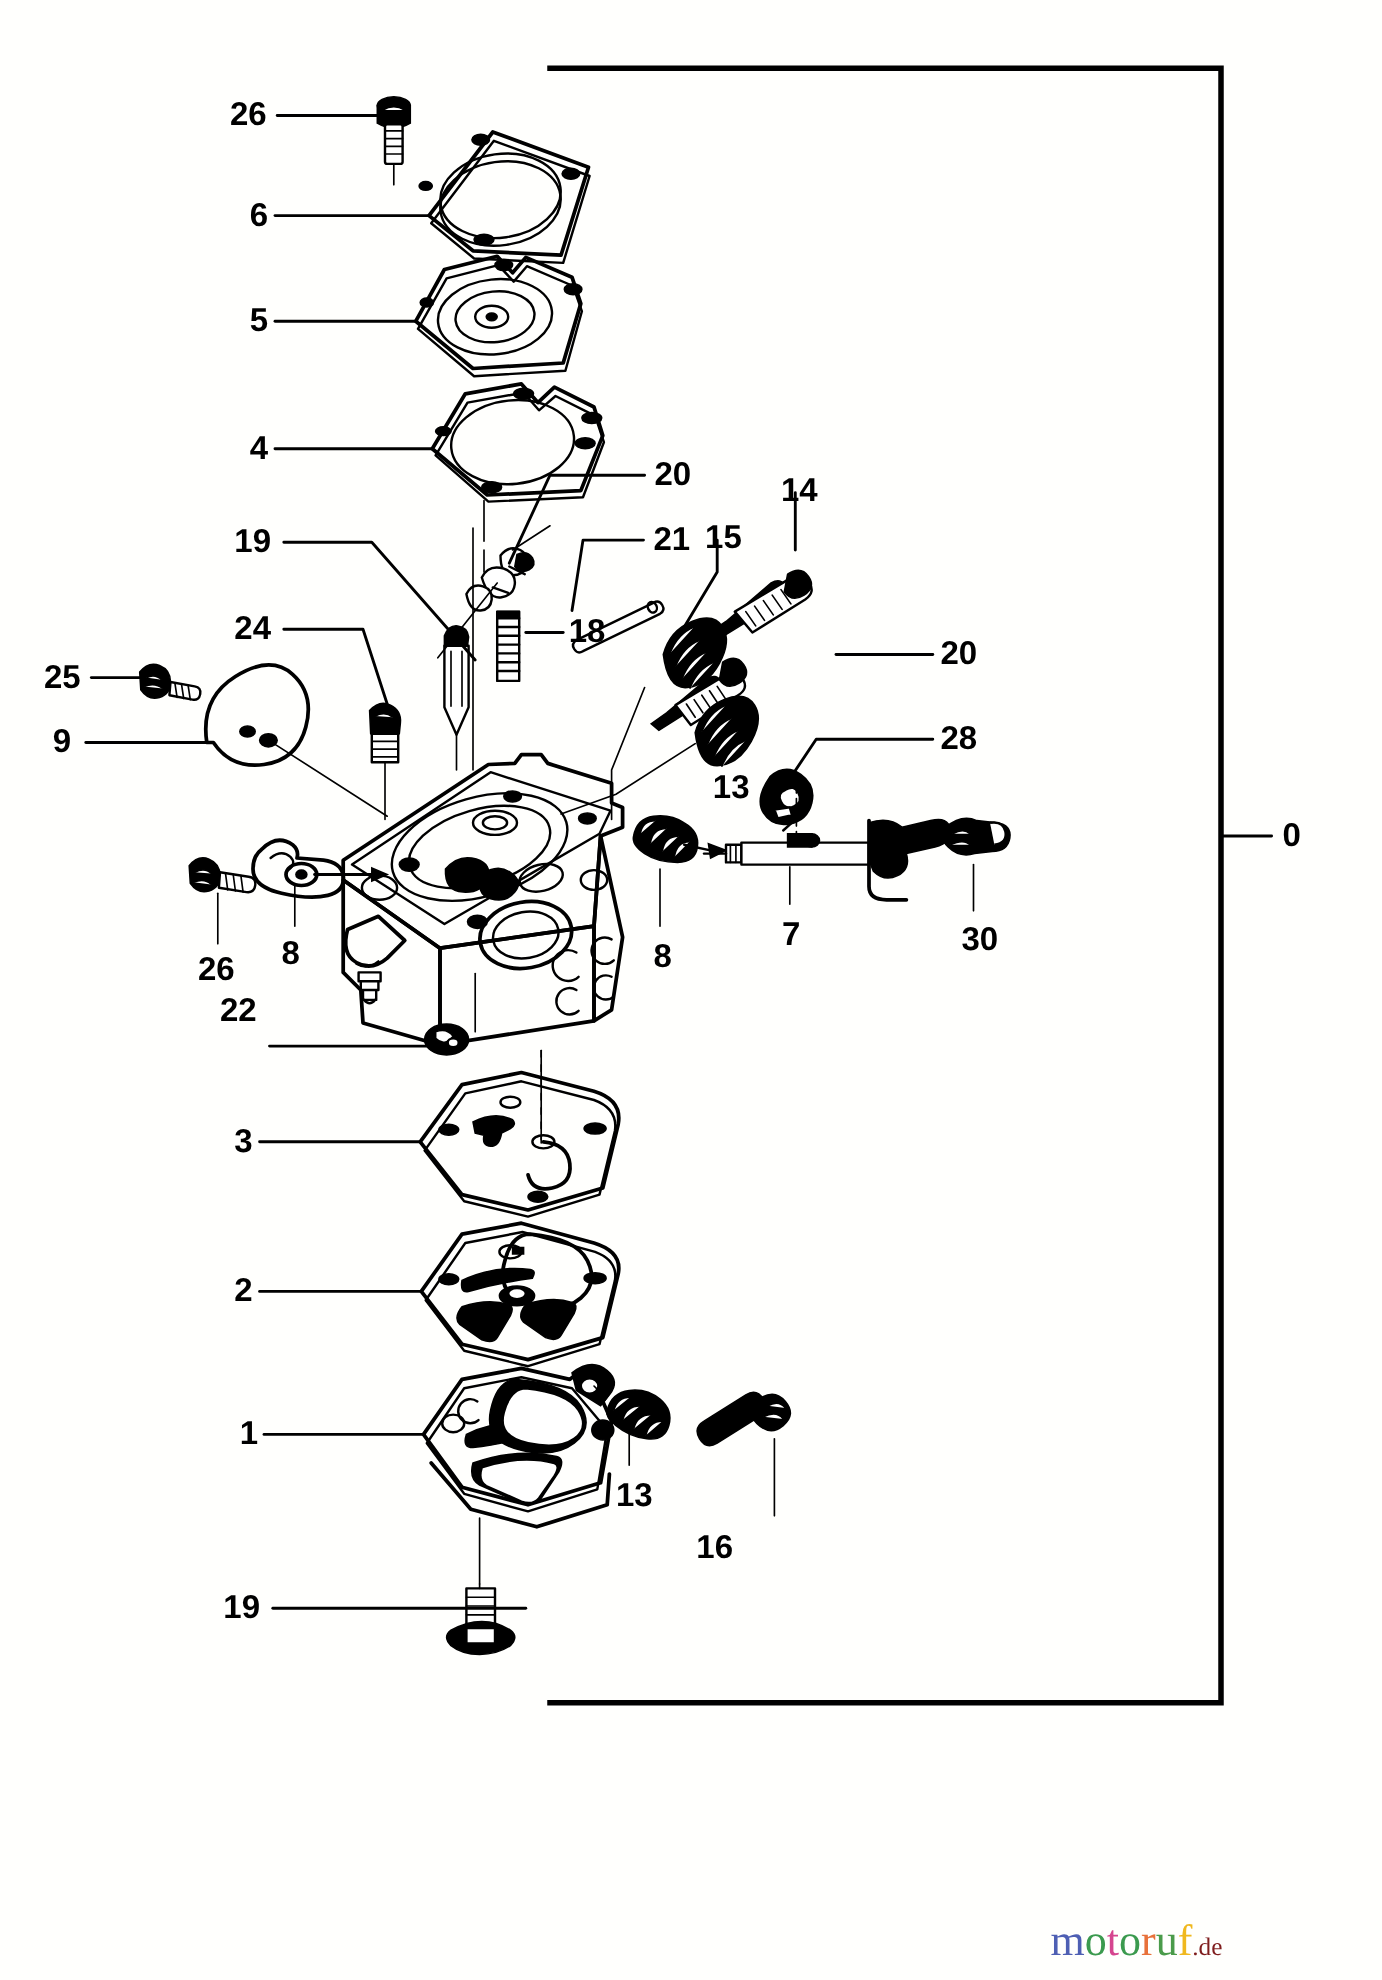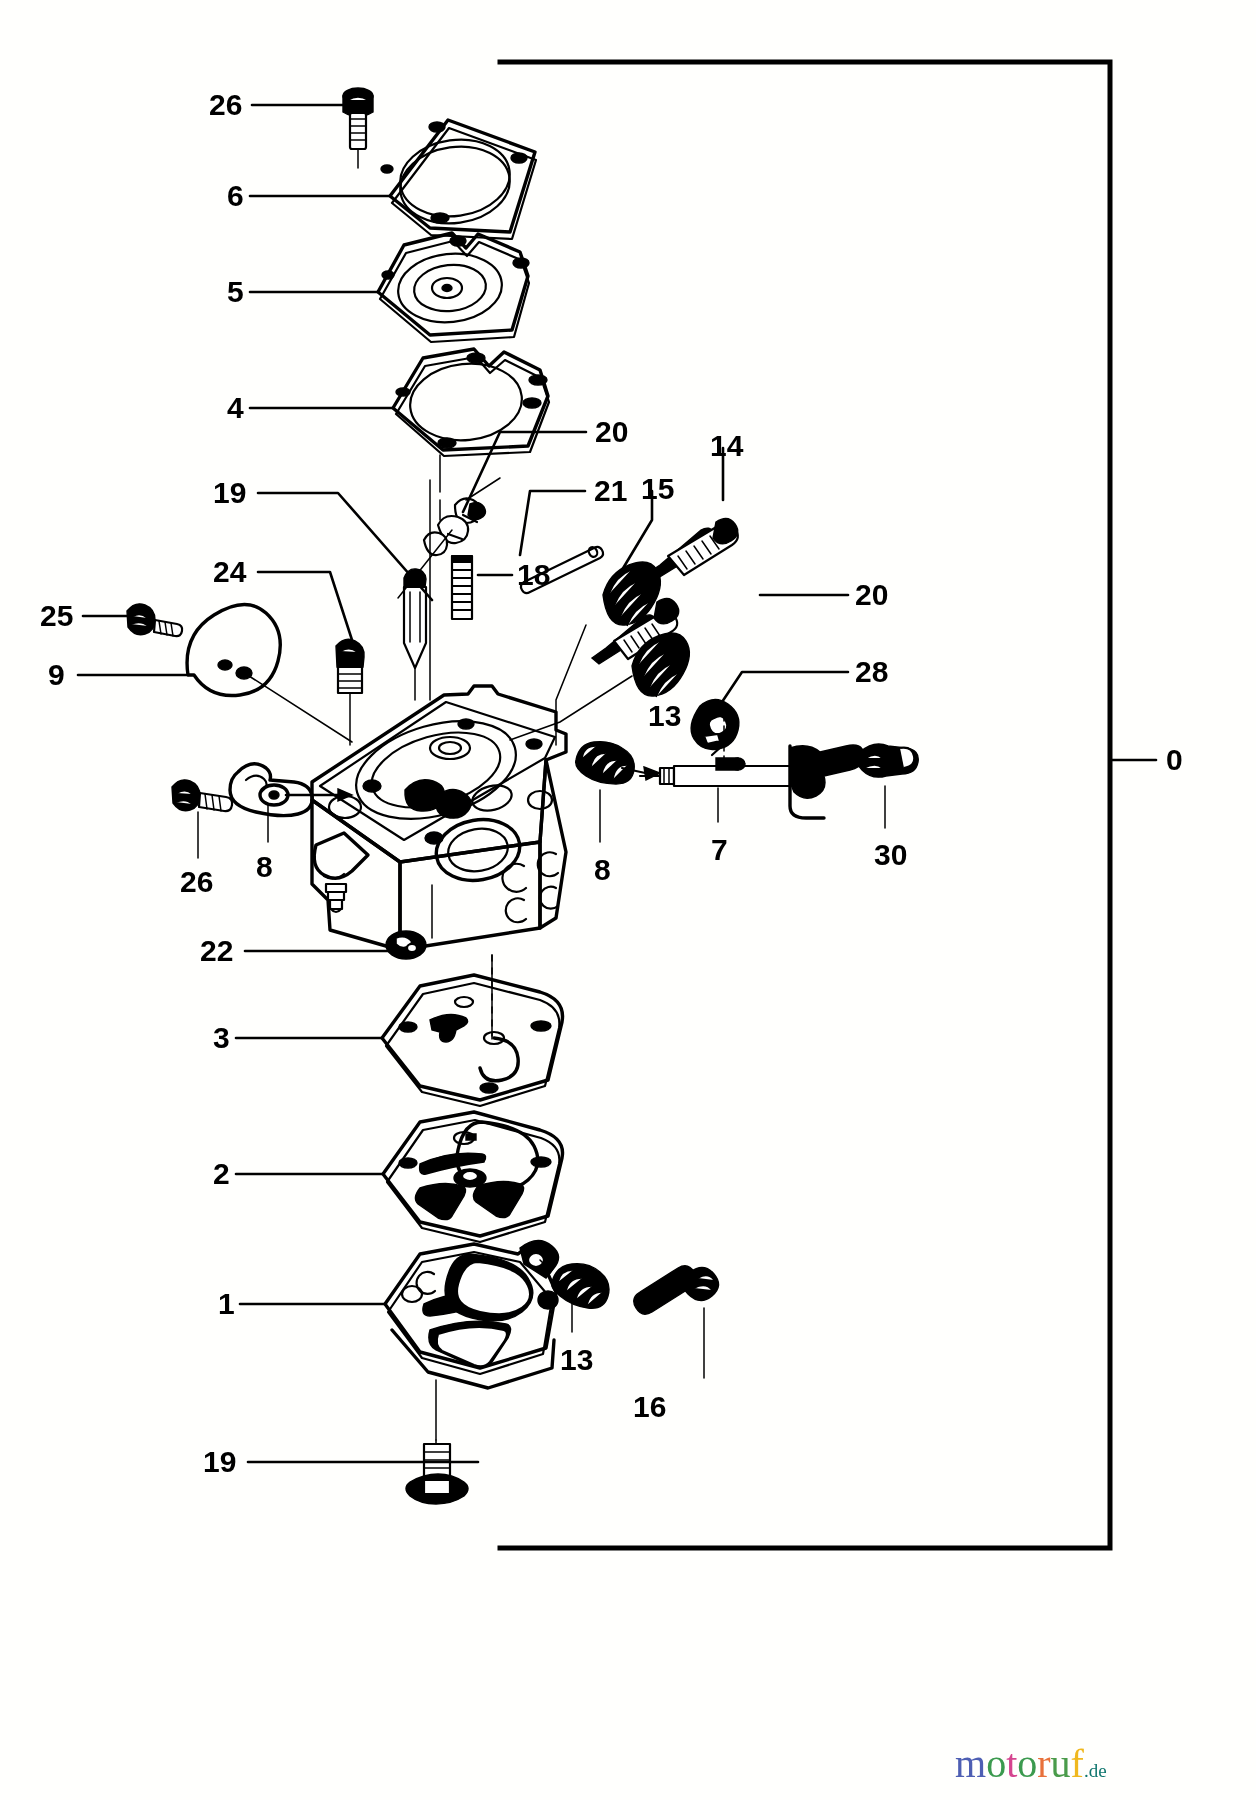--- a/index.html
+++ b/index.html
@@ -5,21 +5,21 @@
 <style>
   html,body{margin:0;padding:0;background:#ffffff;}
   body{font-family:"Liberation Sans",sans-serif;}
   #page{position:relative;width:1256px;height:1800px;background:#fffffd;overflow:hidden;}
   #diagram{position:absolute;left:0;top:0;width:1256px;height:1800px;}
   .cal{position:absolute;font-family:"Liberation Sans",sans-serif;font-weight:700;color:#000;
        font-size:30px;line-height:30px;letter-spacing:0px;white-space:nowrap;}
   .wm{position:absolute;left:955px;top:1744px;font-family:"Liberation Serif",serif;
       font-size:40px;line-height:40px;white-space:nowrap;}
   .wm span{display:inline-block;}
-  .wm .suffix{font-size:19px;color:#0f766e;}
+  .wm .suffix{font-size:23px;color:#7f1d1d;}
 </style>
 </head>
 <body>
 
 <div id="page">
 
   <svg id="diagram" viewBox="0 0 1256 1800" xmlns="http://www.w3.org/2000/svg">
     <defs>
       <style>
         .ln{fill:none;stroke:#000;stroke-width:2.2;stroke-linecap:round;stroke-linejoin:round;}
@@ -361,21 +361,21 @@
   <div class="cal" style="left:209px;top:90px;">26</div>
   <div class="cal" style="left:227px;top:181px;">6</div>
   <div class="cal" style="left:227px;top:277px;">5</div>
   <div class="cal" style="left:227px;top:393px;">4</div>
   <div class="cal" style="left:213px;top:478px;">19</div>
   <div class="cal" style="left:213px;top:557px;">24</div>
   <div class="cal" style="left:40px;top:601px;">25</div>
   <div class="cal" style="left:48px;top:660px;">9</div>
   <div class="cal" style="left:180px;top:867px;">26</div>
   <div class="cal" style="left:256px;top:852px;">8</div>
-  <div class="cal" style="left:200px;top:936px;">22</div>
+  <div class="cal" style="left:200px;top:904px;">22</div>
   <div class="cal" style="left:213px;top:1023px;">3</div>
   <div class="cal" style="left:213px;top:1159px;">2</div>
   <div class="cal" style="left:218px;top:1289px;">1</div>
   <div class="cal" style="left:203px;top:1447px;">19</div>
   <div class="cal" style="left:560px;top:1345px;">13</div>
   <div class="cal" style="left:633px;top:1392px;">16</div>
   <div class="cal" style="left:595px;top:417px;">20</div>
   <div class="cal" style="left:594px;top:476px;">21</div>
   <div class="cal" style="left:517px;top:560px;">18</div>
   <div class="cal" style="left:641px;top:474px;">15</div>

